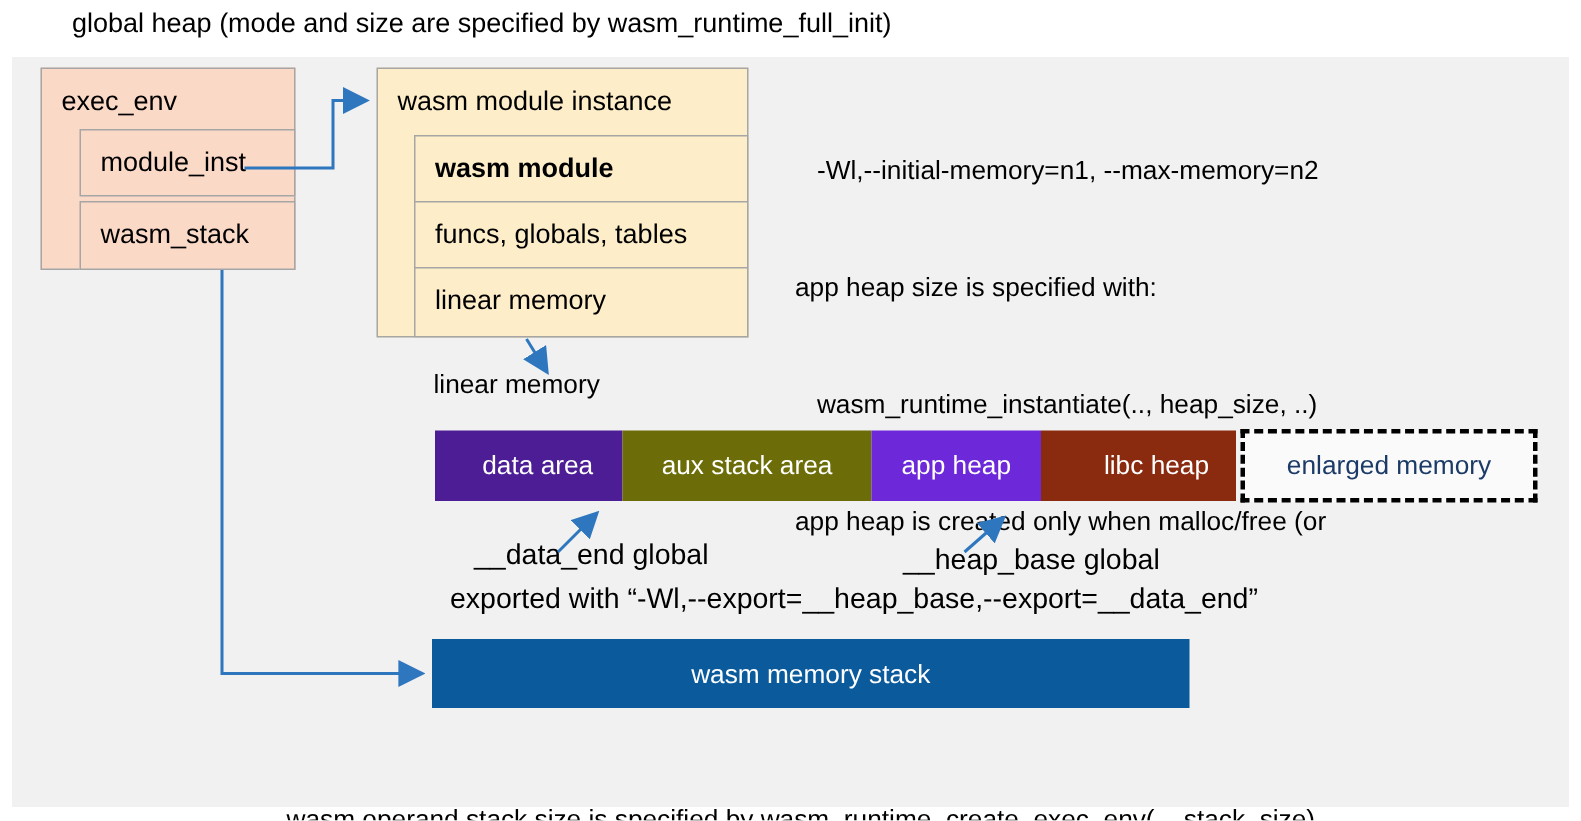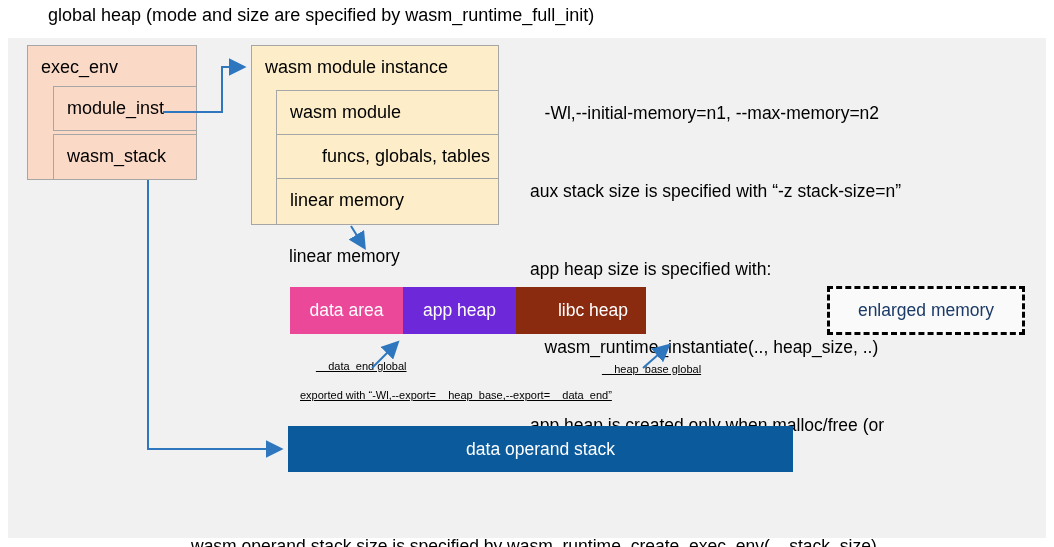--- a/index.html
+++ b/index.html
@@ -10,34 +10,34 @@
   .abs{position:absolute;}
   .title{left:10px;top:5px;font-size:18px;color:#000;margin-left:38px;}
   .panel{left:8px;top:38px;width:1038px;height:500px;background:#f1f1f1;}
   
   .box{position:absolute;border:1px solid #a6a6a6;box-sizing:border-box;font-size:18px;}
   .box .hdr{padding:11px 0 0 13px;}
   .exec-outer{left:27px;top:45px;width:170px;height:135px;}
   .exec-inner1{left:53px;top:86px;width:144px;height:45px;}
   .exec-inner2{left:53px;top:134px;width:144px;height:46px;}
   .mi-outer{left:251px;top:45px;width:248px;height:180px;}
-  .mi-inner1{left:276px;top:90px;width:223px;height:45px;}
-  .mi-inner2{left:276px;top:134px;width:223px;height:45px;padding-left:32px;}
+  .mi-inner1{left:276px;top:90px;width:223px;height:45px;font-weight:bold;}
+  .mi-inner2{left:276px;top:134px;width:223px;height:45px;}
   .mi-inner3{left:276px;top:178px;width:223px;height:47px;}
   
   .notes{left:530px;top:48px;width:516px;font-size:17.5px;line-height:26px;white-space:pre-wrap;}
   
   .linmem-label{left:289px;top:246px;font-size:17.5px;}
   .membar{left:290px;top:287px;height:47px;display:flex;}
   .seg{display:flex;align-items:center;justify-content:center;color:#fff;font-size:17.5px;}
   .seg0{width:113px;} .seg1{width:166px;} .seg2{width:113px;} .seg3{width:106px;}
   .enlarged{left:792px;top:286px;width:192px;height:43px;border:3px dashed #000;
     background:#fafafa;display:flex;align-items:center;justify-content:center;font-size:17.5px;}
   
-  .ann{font-size:11px;text-decoration:underline;}
+  .ann{font-size:19px;}
   .ann-data-end{left:316px;top:360px;}
   .ann-heap-base{left:602px;top:363px;}
   .ann-exported{left:300px;top:389px;}
   
   .operand{left:288px;top:426px;width:505px;height:46px;display:flex;align-items:center;
     justify-content:center;color:#fff;font-size:17.5px;}
   .footer{left:191px;top:481px;font-size:17.5px;line-height:26px;white-space:pre-wrap;}
   svg.connectors{position:absolute;left:0;top:0;width:1054px;height:547px;pointer-events:none;}
 </style>
 </head>
@@ -67,40 +67,40 @@
   </div>
   <div class="box mi-inner2" style="background: rgb(253, 238, 201);">
     <div class="hdr">funcs, globals, tables</div>
   </div>
   <div class="box mi-inner3" style="background: rgb(253, 238, 201);">
     <div class="hdr">linear memory</div>
   </div>
 
   <div class="abs notes">
     <div>   -Wl,--initial-memory=n1, --max-memory=n2</div>
-    <div>aux stack size is specified with “-z stack-size=n”</div>
     <div>app heap size is specified with:</div>
     <div>   wasm_runtime_instantiate(.., heap_size, ..)</div>
     <div>app heap is created only when malloc/free (or</div>
     
   </div>
 
   <div class="abs linmem-label">linear memory</div>
   <div class="abs membar">
-    <div class="seg seg0" style="background: #ec4899;">data area</div>
+    <div class="seg seg0" style="background: #4c1d95; padding-left: 12px;">data area</div>
+    <div class="seg seg1" style="background: rgb(108, 109, 8);">aux stack area</div>
     <div class="seg seg2" style="background: #6d28d9;">app heap</div>
     <div class="seg seg3" style="background: rgb(138, 43, 16); padding-left: 24px;">libc heap</div>
   </div>
   <div class="abs enlarged" style="color: rgb(27, 58, 103); margin-left: 35px;">enlarged memory</div>
 
   <div class="abs ann ann-data-end">__data_end global</div>
   <div class="abs ann ann-heap-base">__heap_base global</div>
   <div class="abs ann ann-exported">exported with “-Wl,--export=__heap_base,--export=__data_end”</div>
 
-  <div class="abs operand" style="background: rgb(10, 90, 156);">data operand stack</div>
+  <div class="abs operand" style="background: rgb(10, 90, 156);">wasm memory stack</div>
 
   <div class="abs footer">
     <div>wasm operand stack size is specified by wasm_runtime_create_exec_env(.., stack_size)</div>
     
   </div>
 
   <svg class="connectors">
     <defs>
       <marker id="arrow" viewBox="0 0 10 10" refX="8" refY="5" markerWidth="9" markerHeight="9" orient="auto-start-reverse">
         <path d="M0,0 L10,5 L0,10 Z" fill="#2e77bf"></path>

